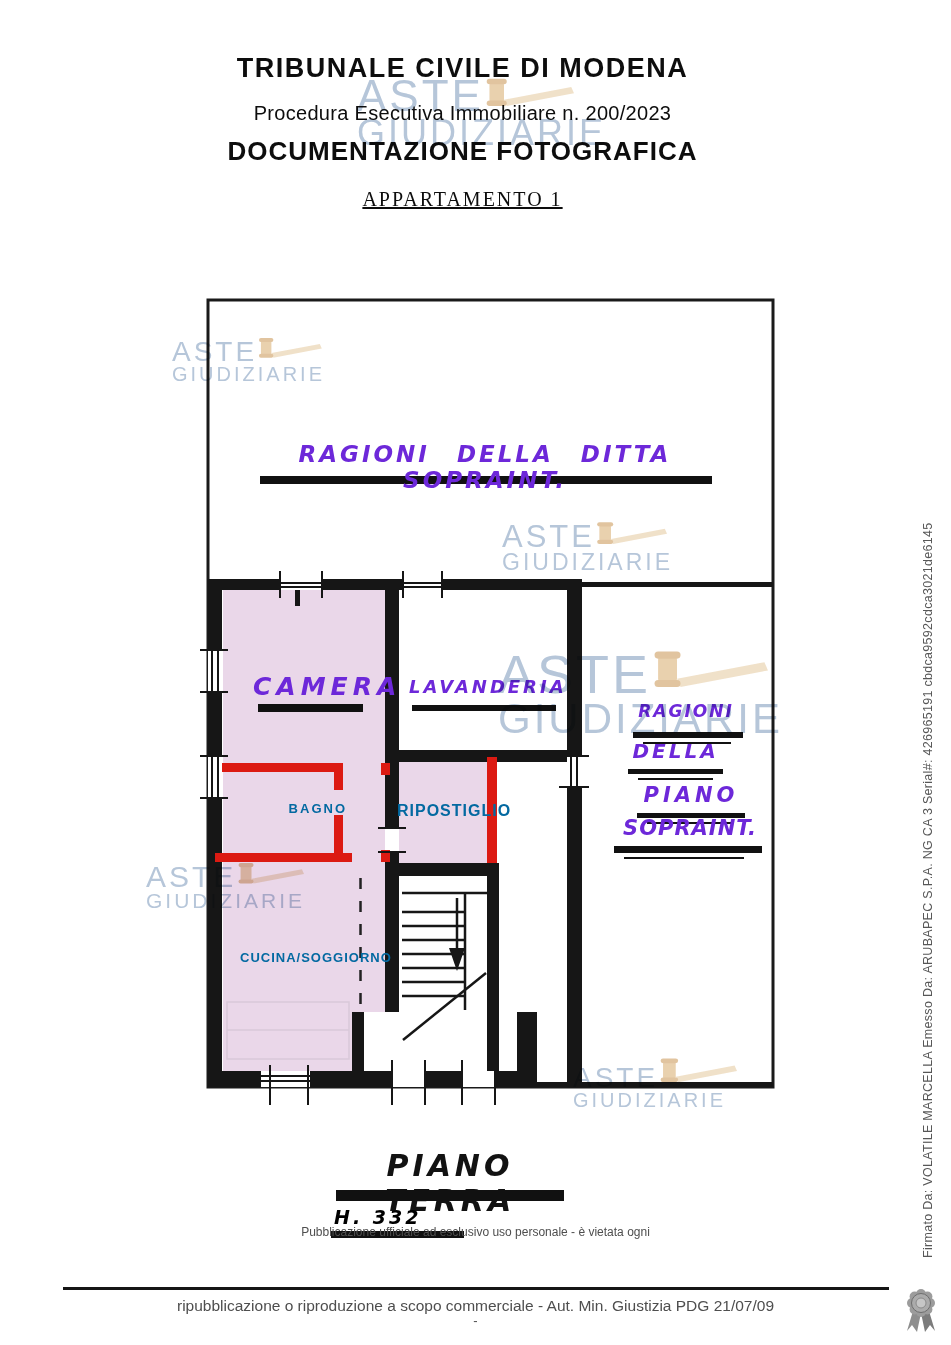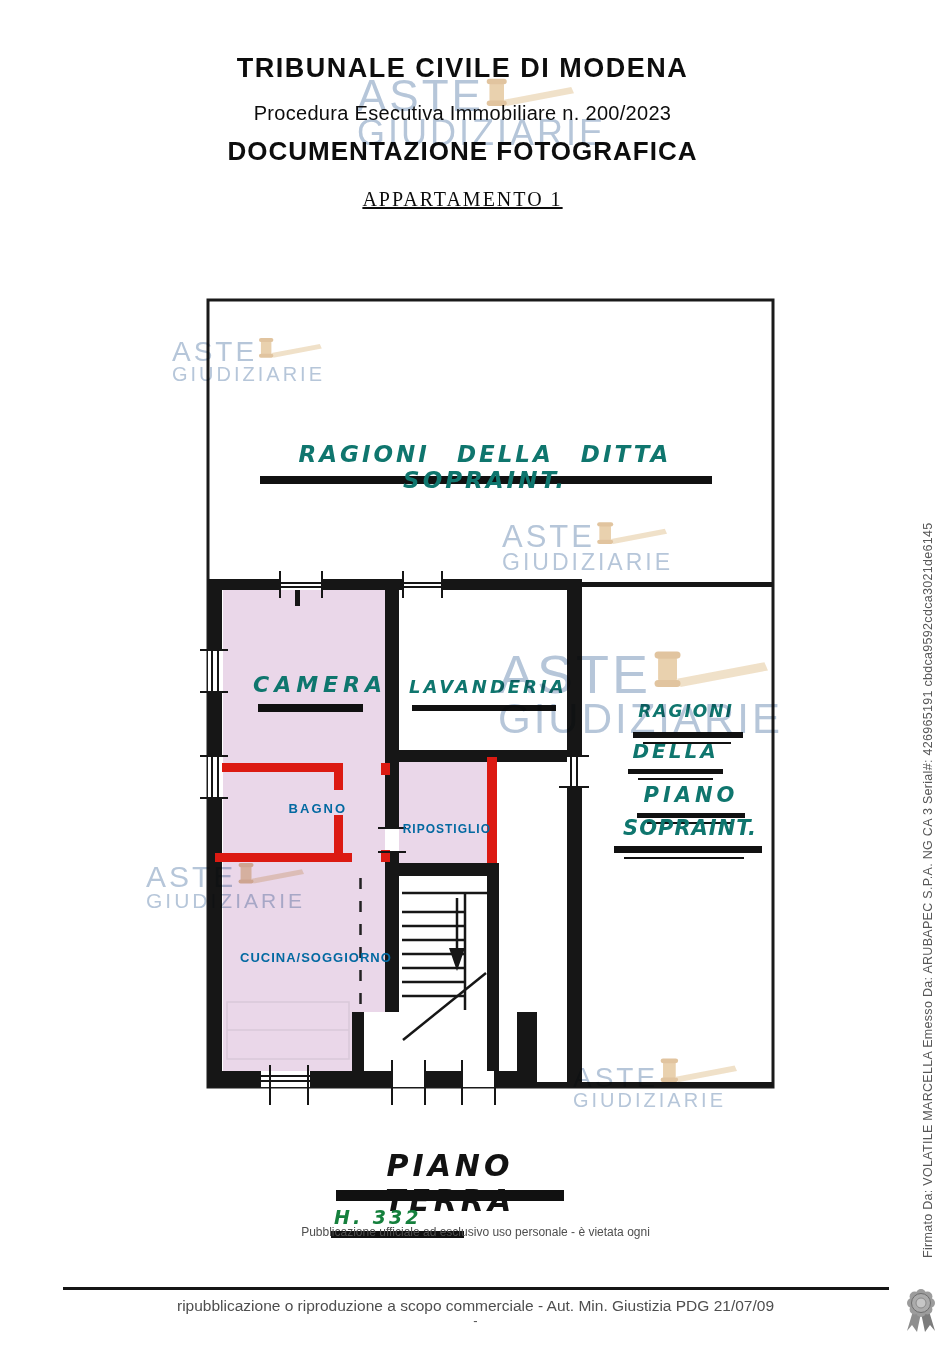--- a/index.html
+++ b/index.html
@@ -21,40 +21,40 @@
   .wm .aste { letter-spacing:3px; }
   .wm .giud { letter-spacing:3px; display:block; }
   .www { position:absolute; left:185px; top:1176px; width:765px; text-align:center;
          font-size:61px; font-weight:bold; letter-spacing:1px;
          color:rgba(150,150,150,0.10); -webkit-text-stroke:2.2px #a2a2a2;
          opacity:.8; mix-blend-mode:multiply; z-index:7; pointer-events:none; }
 
   
   .plan { position:absolute; left:195px; top:295px; width:590px; height:810px; z-index:2; }
   .plan svg { position:absolute; left:0; top:0; }
-  .plabel { position:absolute; text-align:center; color:#0f766e; }
+  .plabel { position:absolute; text-align:center; color:#6d28d9; }
   .hand { font-family:"DejaVu Sans",sans-serif; font-weight:700; font-style:italic; }
   .rose { color:#0369a1; font-family:"Liberation Sans",sans-serif; font-weight:bold;text-align:right; }
   .lbl-topannot { left:60px;  top:146px; width:460px; font-size:23px; letter-spacing:3px; word-spacing:16px; }
-  .lbl-camera   { left:58px;  top:377px; width:118px; font-size:22px; letter-spacing:5px; }
+  .lbl-camera   { left:58px;  top:377px; width:118px; font-size:25px; letter-spacing:5px; }
   .lbl-lavand   { left:214px; top:381px; width:152px; font-size:18px; letter-spacing:3px; }
   .lbl-ragioni  { left:430px; top:406px; width:122px; font-size:17px; letter-spacing:2px; }
   .lbl-della    { left:428px; top:444px; width:105px; font-size:20px; letter-spacing:3px; }
   .lbl-ditta    { left:440px; top:488px; width:112px; font-size:21px; letter-spacing:4px; }
   .lbl-sopraint { left:418px; top:521px; width:154px; font-size:21px; letter-spacing:1px; }
   .lbl-bagno    { left:40px;  top:506px; width:112px; font-size:13px; letter-spacing:2px; }
-  .lbl-ripost   { left:202px; top:527px; width:94px;  font-size:12px; letter-spacing:1px; }
+  .lbl-ripost   { left:202px; top:507px; width:94px;  font-size:16px; letter-spacing:1px; }
   .lbl-cucina   { left:45px;  top:655px; width:142px; font-size:13px; letter-spacing:1px; }
 
   
   .floor-label   { position:absolute; left:330px; top:1148px; width:240px; text-align:center;
                    font-size:30px; letter-spacing:4px; color:#121212; z-index:4; }
   .floor-underline { position:absolute; left:336px; top:1190px; width:228px; height:11px; background:#111; z-index:4; }
   .height-label  { position:absolute; left:334px; top:1206px; width:140px; text-align:left;
-                   font-size:19px; letter-spacing:3px; color:#15803d; z-index:4; }
+                   font-size:19px; letter-spacing:3px; color:#000000; z-index:4; }
   .height-underline { position:absolute; left:331px; top:1231px; width:133px; height:7px; background:#111; z-index:4; }
 
   
   .sig { position:absolute; left:921px; top:1258px; width:664px;
          transform:rotate(-90deg); transform-origin:0 0;
          font-size:12.5px; color:#575757; letter-spacing:0.3px; white-space:nowrap; z-index:5; }
   .rosette { position:absolute; left:901px; top:1287px; z-index:5; }
 
   
   .f { position:absolute; left:0; width:100%; text-align:center; color:#4e4e4e; z-index:5; }

